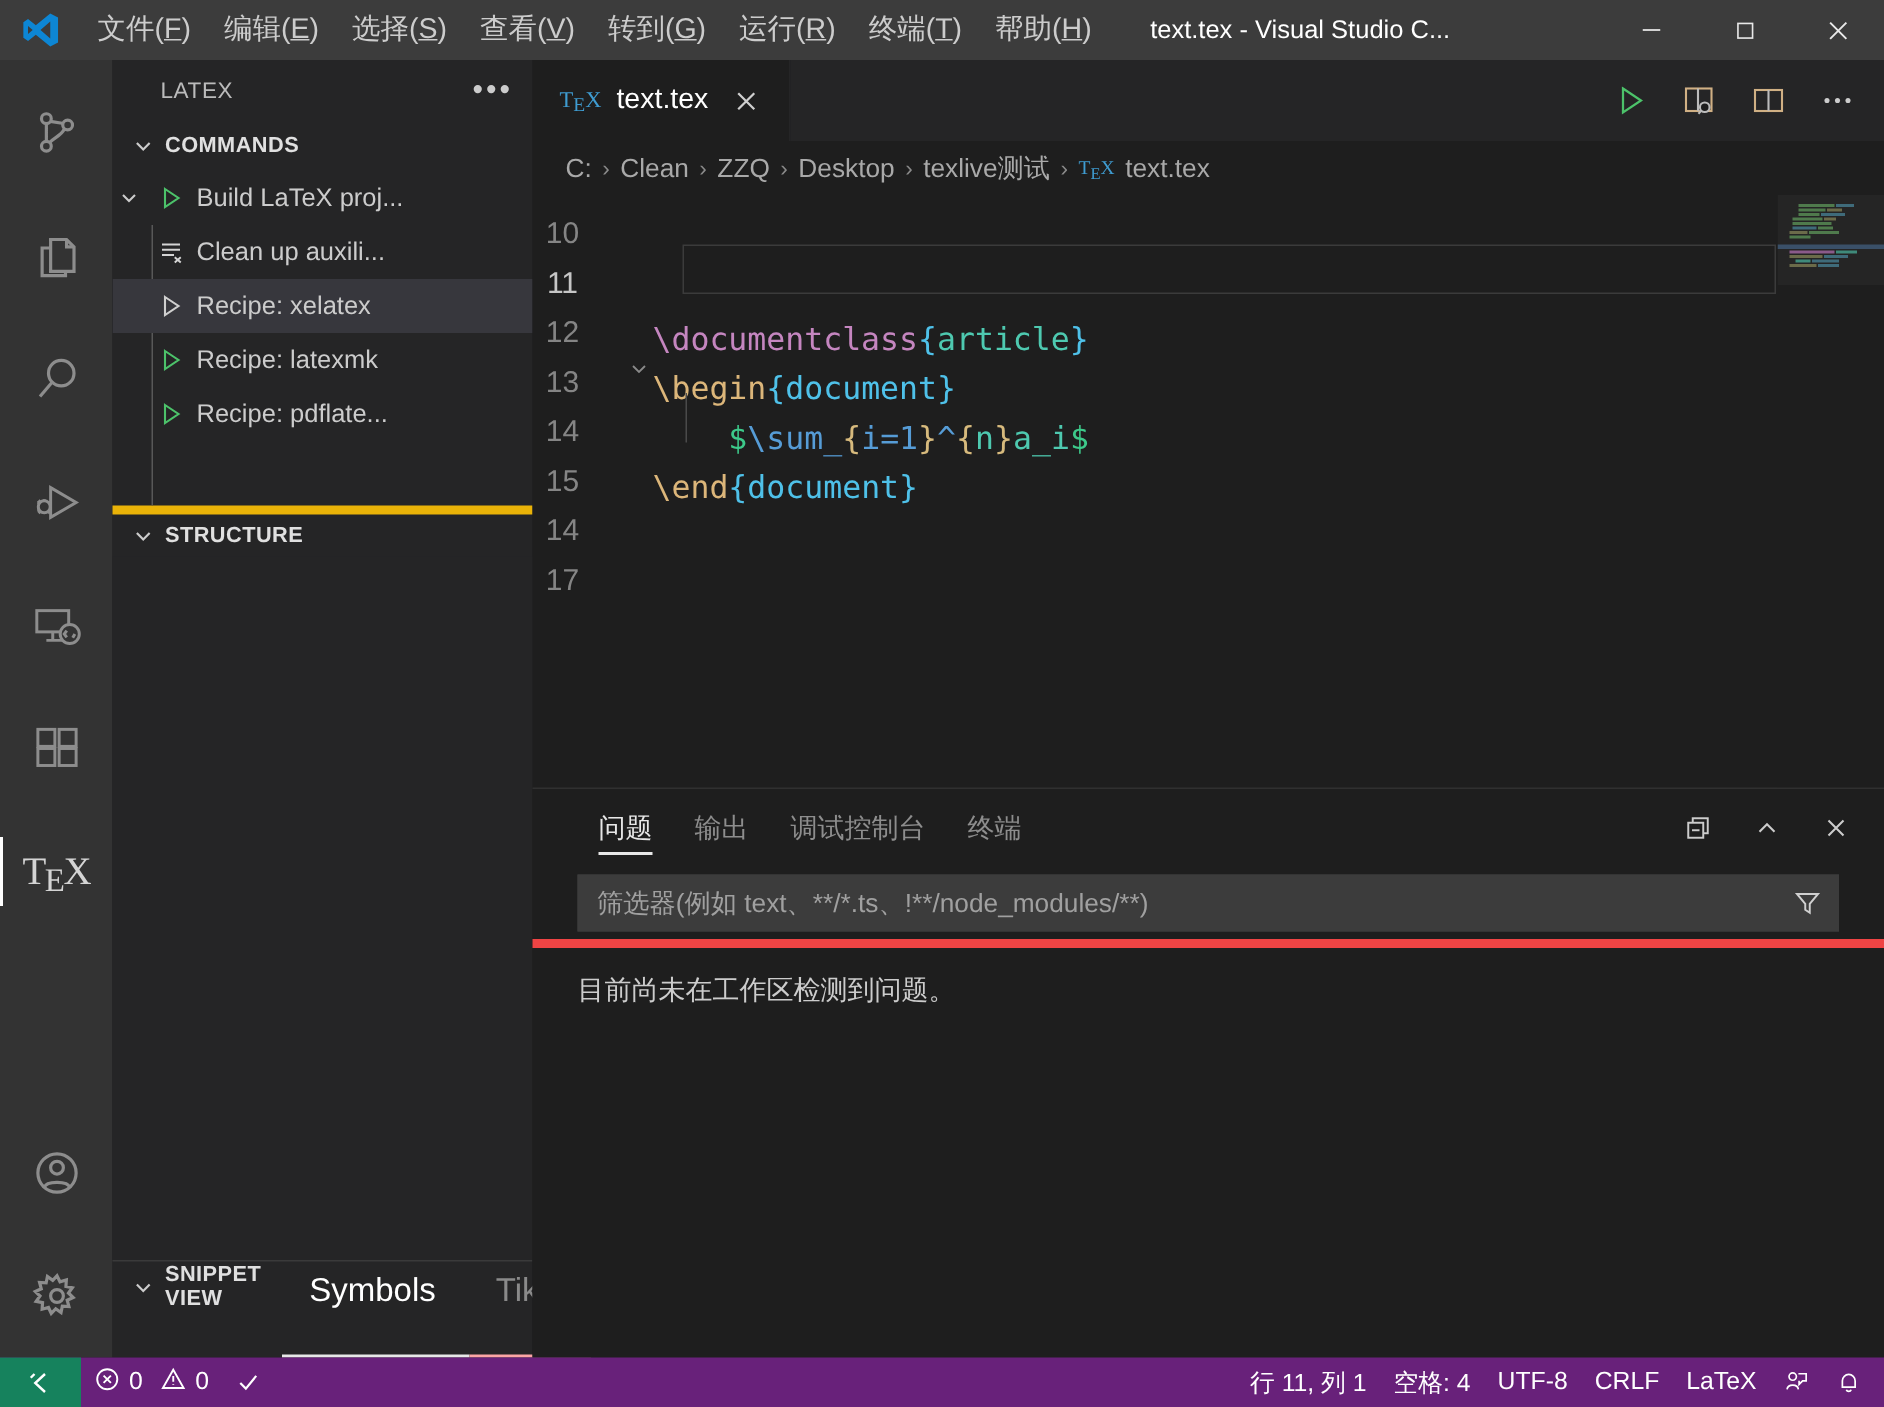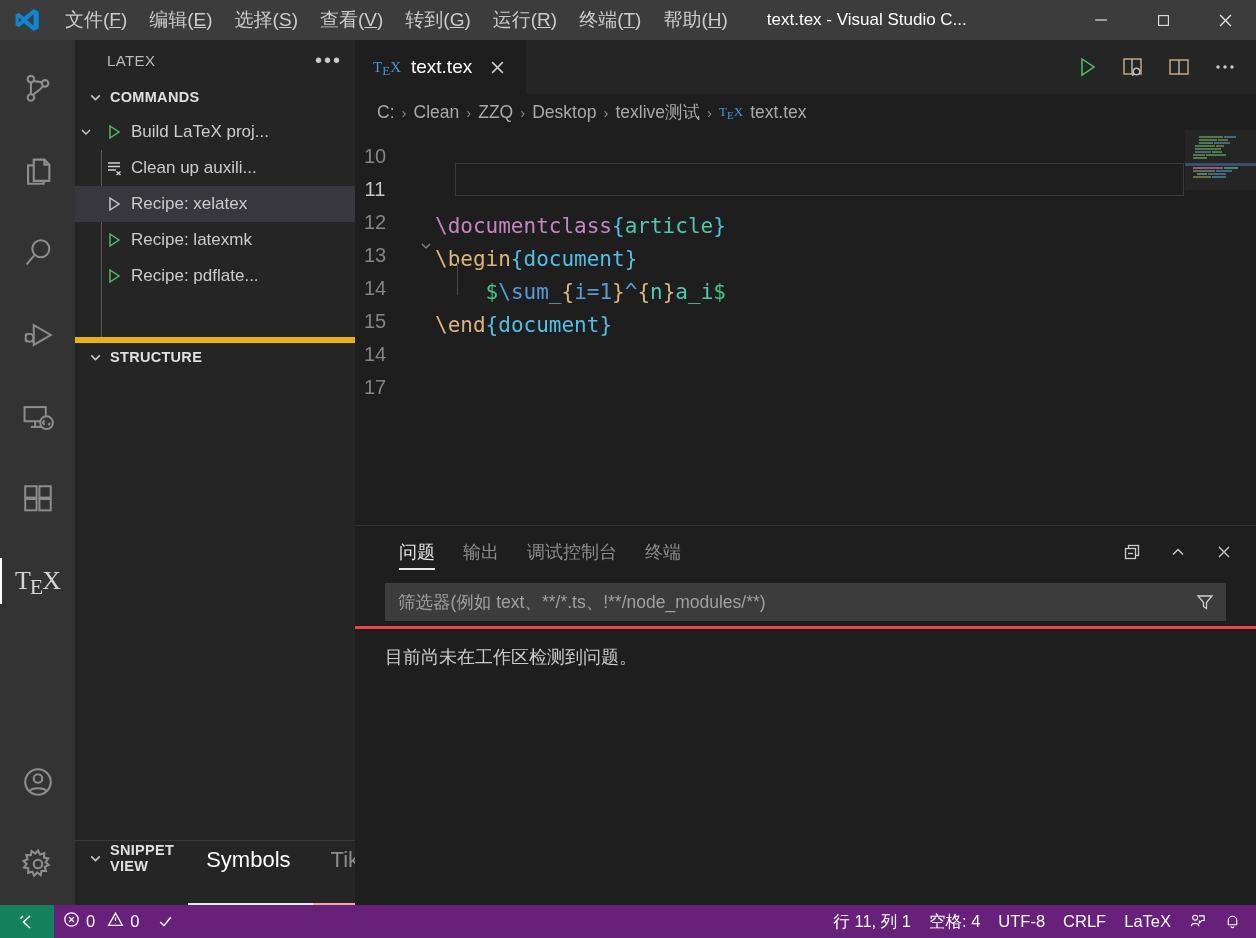--- a/index.html
+++ b/index.html
@@ -213,21 +213,21 @@
     padding: 0 8px 0 12px; border: 1px solid #3c3c3c;
   }
   .filter-box input {
     flex: 1 1 auto; background: transparent; border: 0; outline: none;
     color: #d4d4d4; font-size: 17.5px; font-family: "Liberation Sans", sans-serif;
   }
   .filter-box input::placeholder { color: #a0a0a0; }
   .filter-icon { color: #d0d0d0; width: 24px; display: flex; align-items: center; justify-content: center; }
   .filter-icon svg { width: 20px; height: 20px; }
   .panel-body {
-    flex: 1 1 auto; border-top: 3px solid #ef4444; padding: 16px 0 0 30px; min-height: 0;
+    flex: 1 1 auto; border-top: 6px solid #ef4444; padding: 16px 0 0 30px; min-height: 0;
   }
   .panel-msg { color: #cccccc; font-size: 18px; }
 
   
   .statusbar {
     height: 33px; flex: 0 0 33px; background: #68217a; display: flex; align-items: center;
     color: #ffffff; font-size: 16.5px; position: relative;
   }
   .sb-remote {
     background: #16825d; height: 33px; width: 54px; display: flex; align-items: center; justify-content: center;

